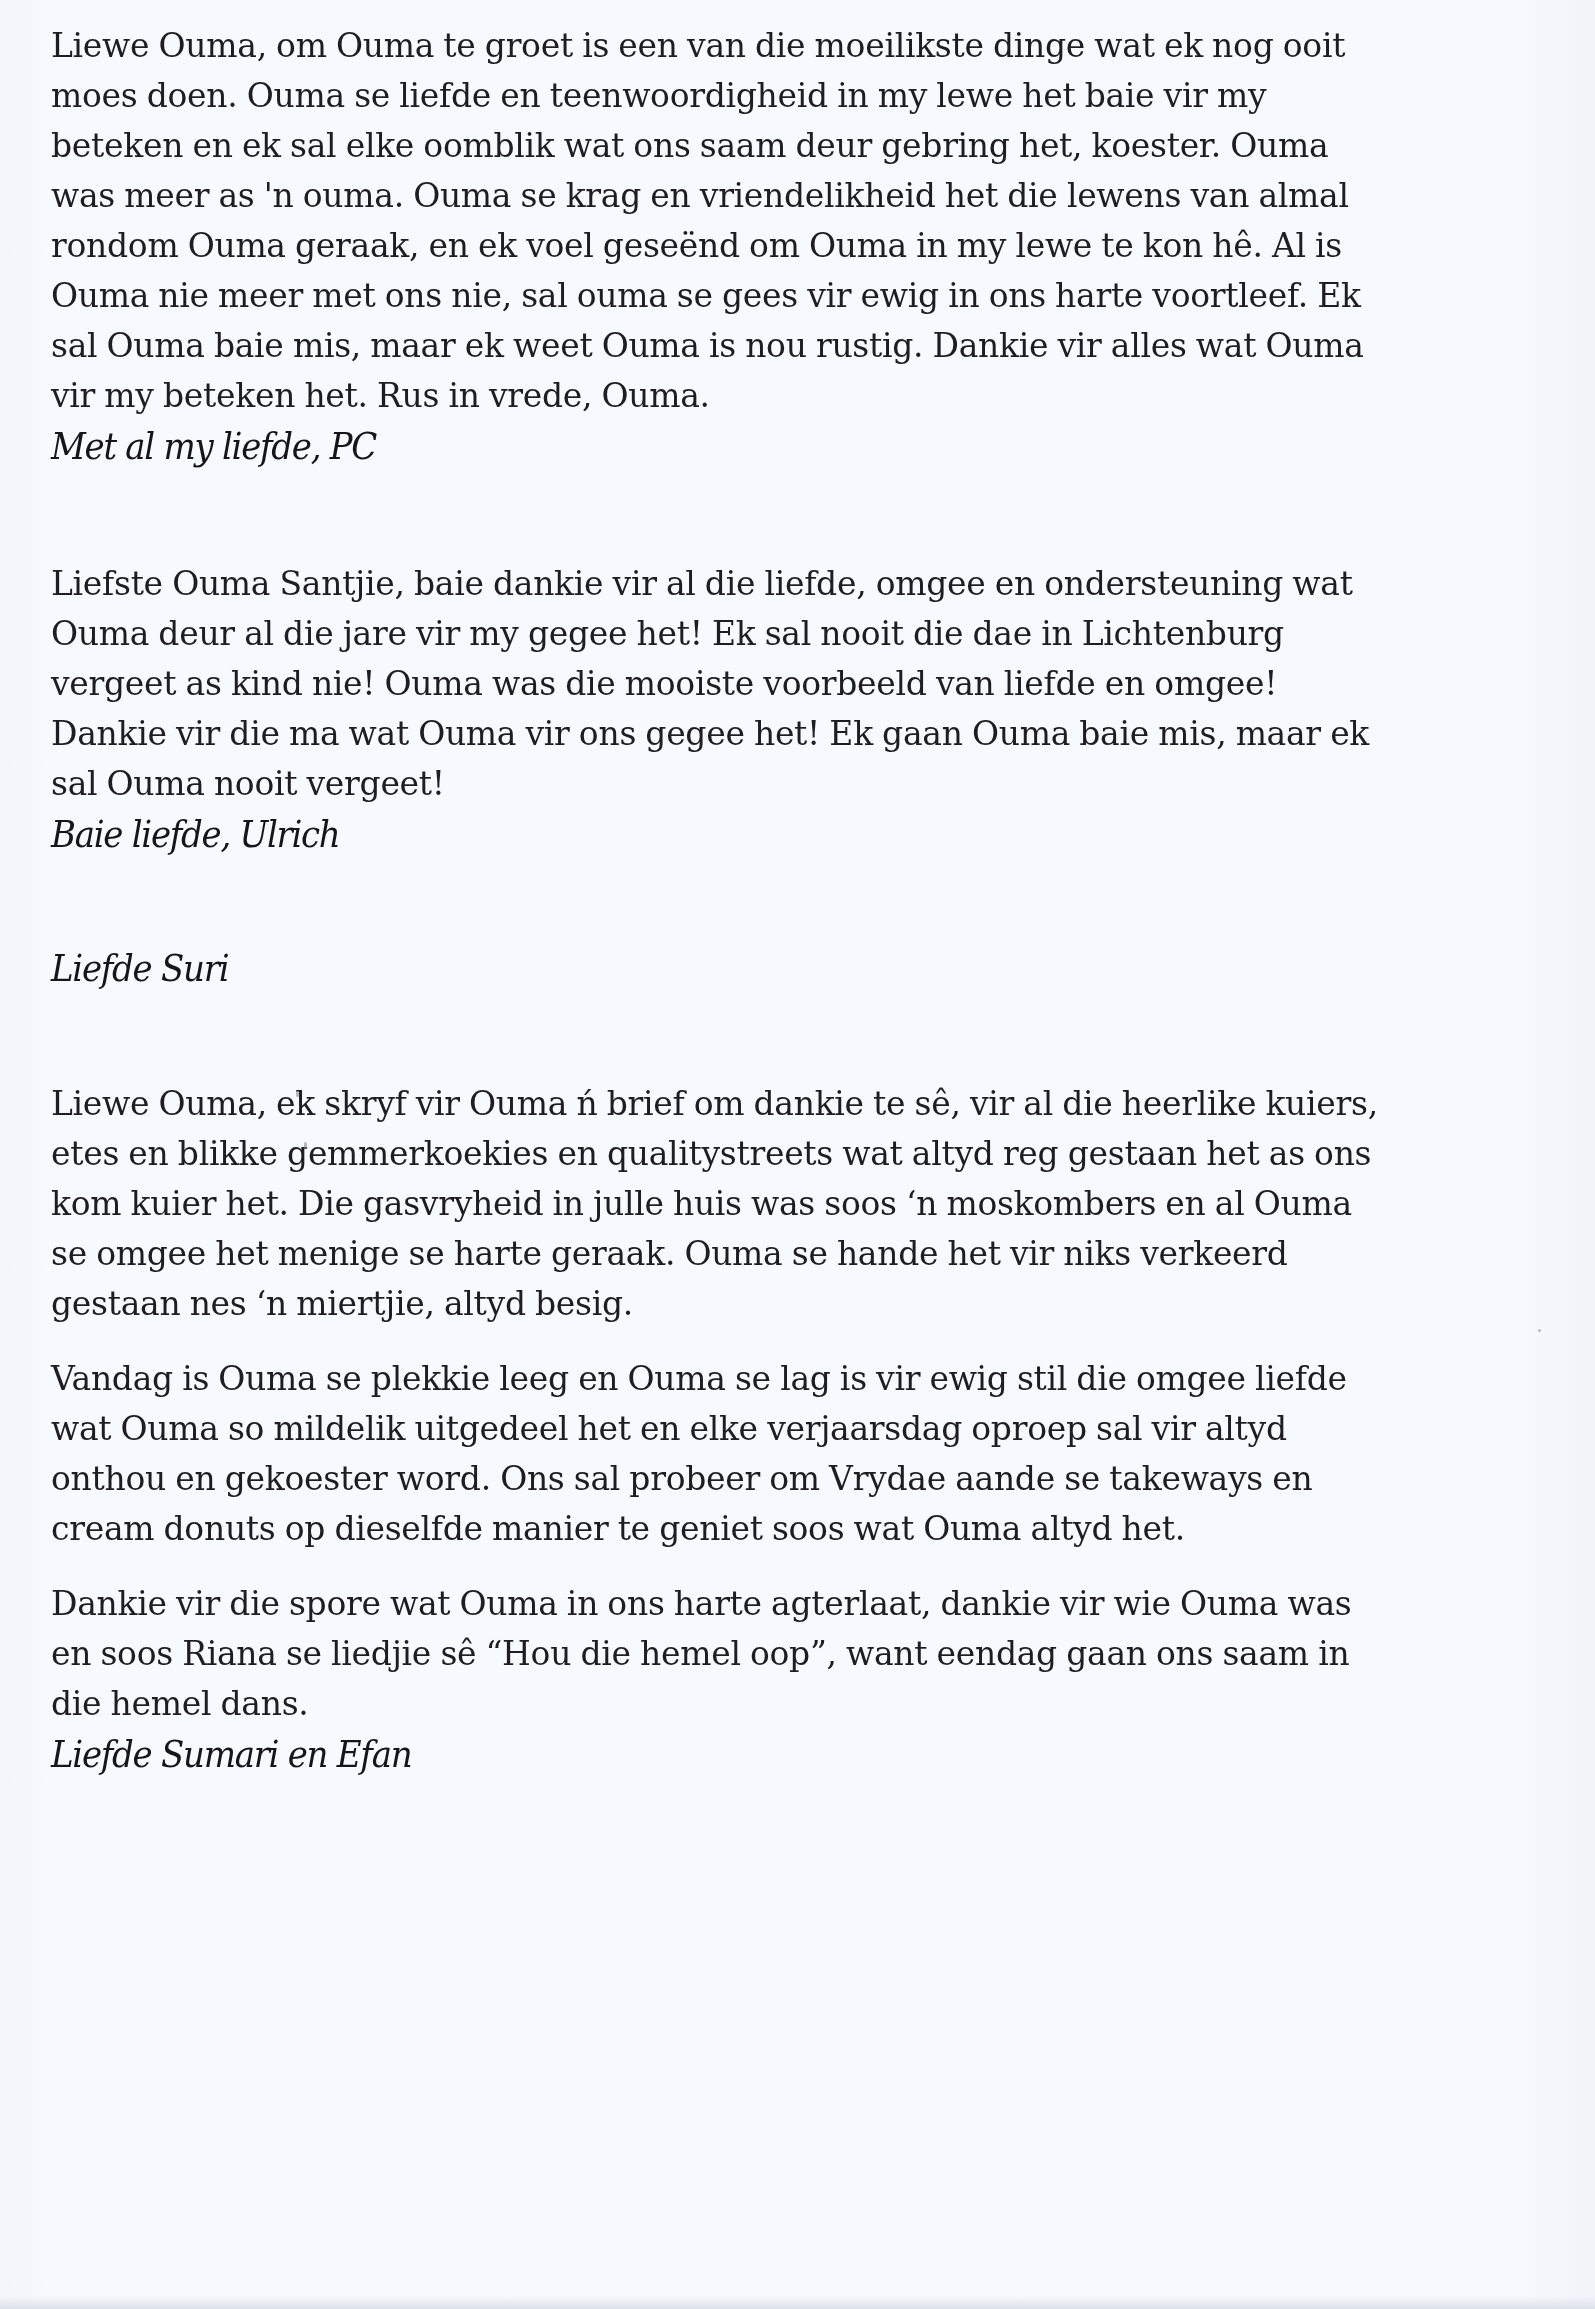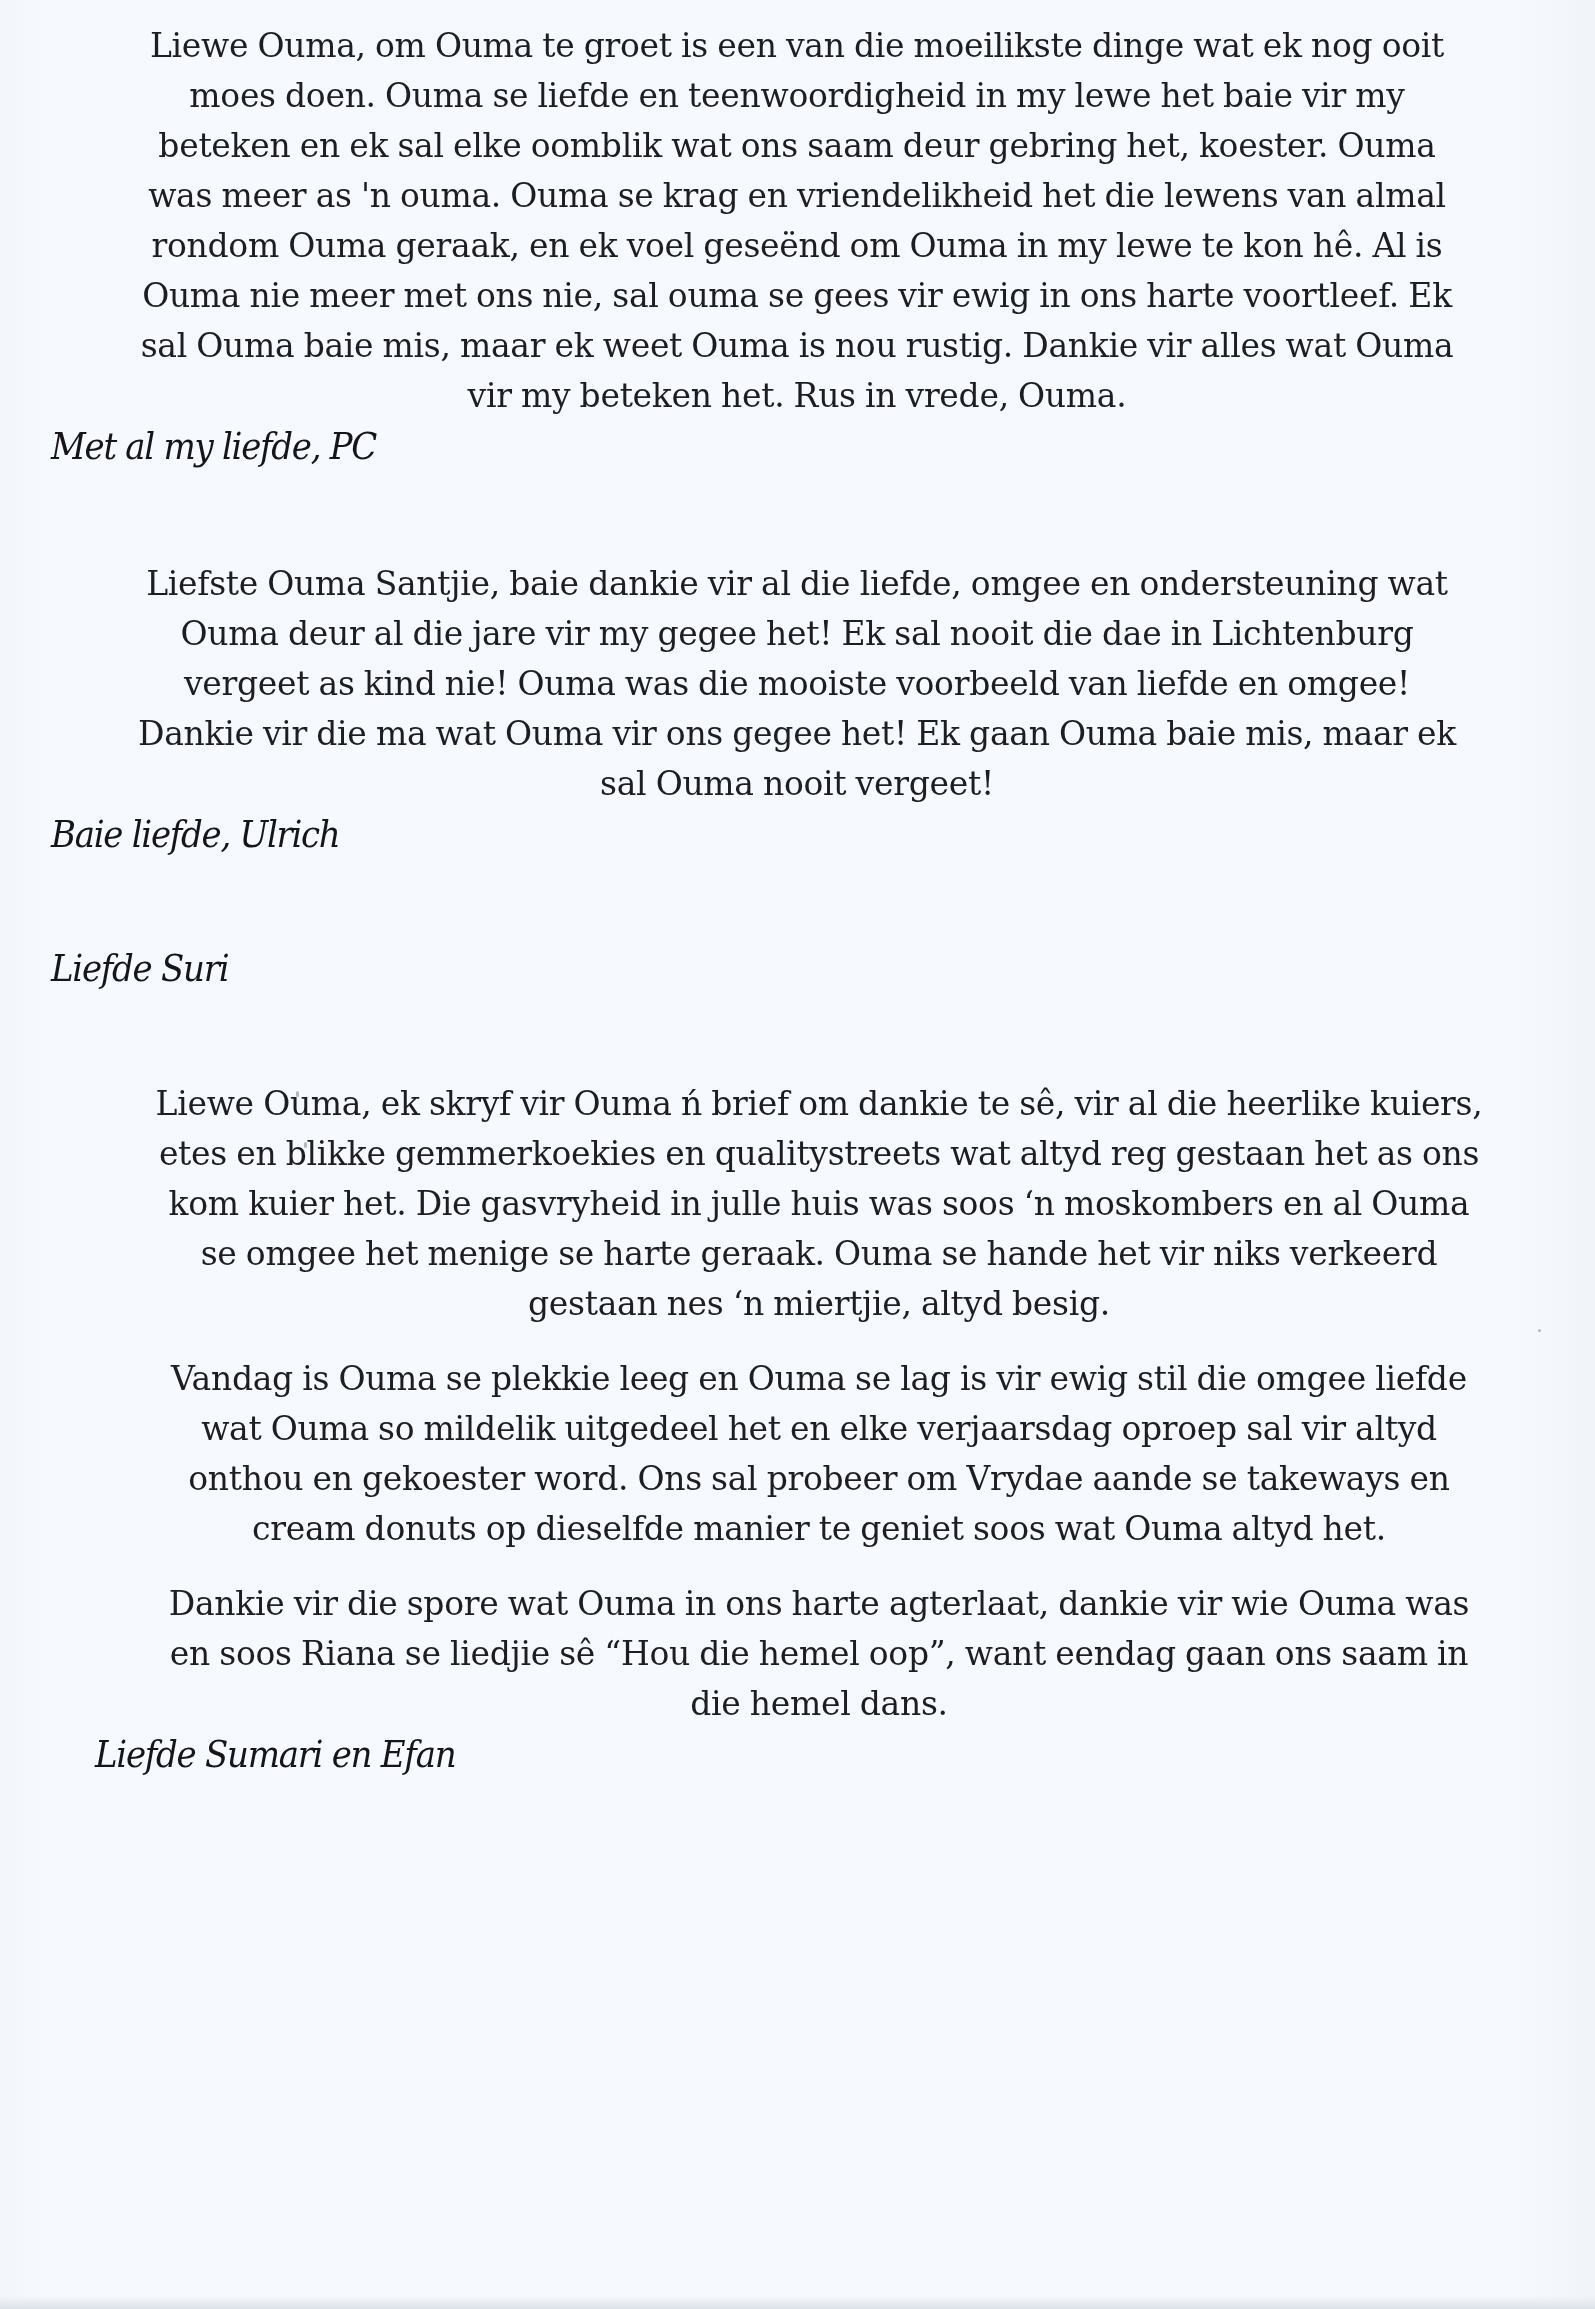--- a/index.html
+++ b/index.html
@@ -42,40 +42,39 @@
     .letter {
       margin: 0;
     }
     .para {
       margin: 0;
       font-size: 33px;
       line-height: 50px;
       letter-spacing: -0.3px;
       word-spacing: -0.9px;
       white-space: pre-line;
-      text-align: center;
     }
     .para + .para {
       margin-top: 25px;
     }
     .signature {
       font-family: "DejaVu Serif", "Liberation Serif", serif;
       font-style: italic;
       font-size: 37px;
       line-height: 52px;
       letter-spacing: -1.4px;
       transform: scaleX(0.92);
       transform-origin: left center;
       margin: 0;
       color: #15151a;
     }
     .letter-1 { }
     .letter-2 { margin-top: 86px; }
     .letter-3 { margin-top: 82px; }
-    .letter-4 { margin-top: 84px; margin-left: 44px; }
+    .letter-4 { margin-top: 84px; }
     .speck {
       position: absolute;
       width: 2.8px;
       height: 5.6px;
       background: #9a9ca2;
       border-radius: 1.9px;
       opacity: 0.7;
     }
   </style>
 </head>

